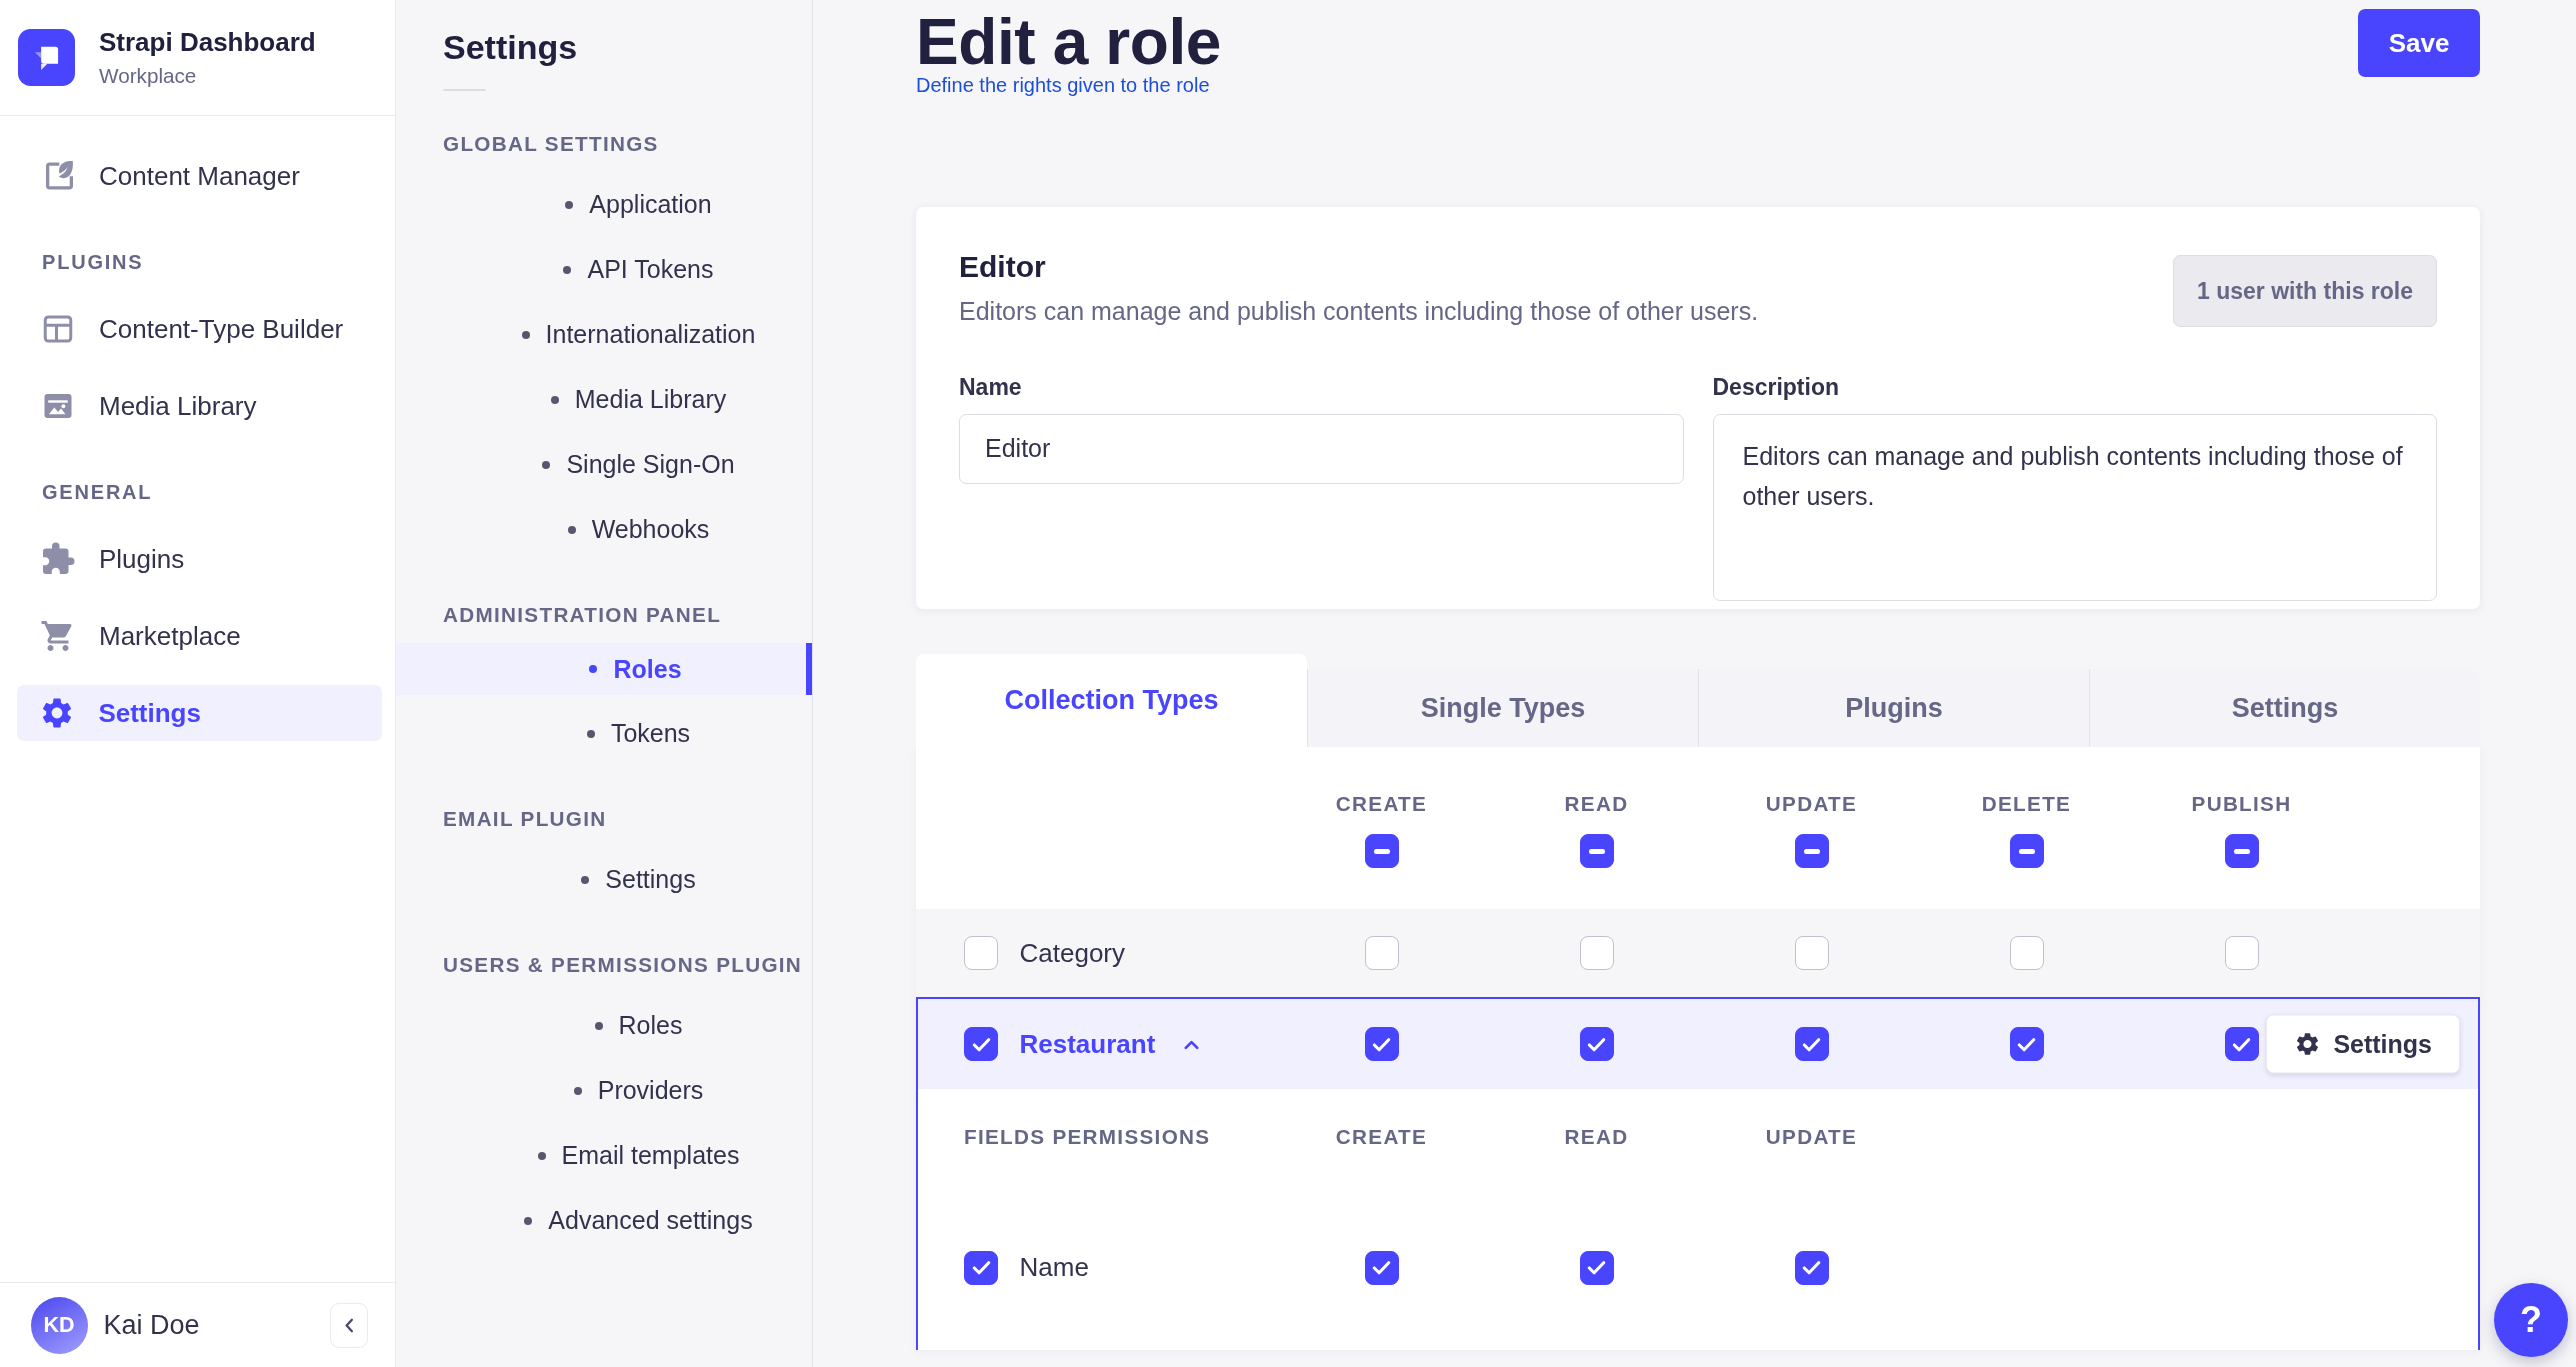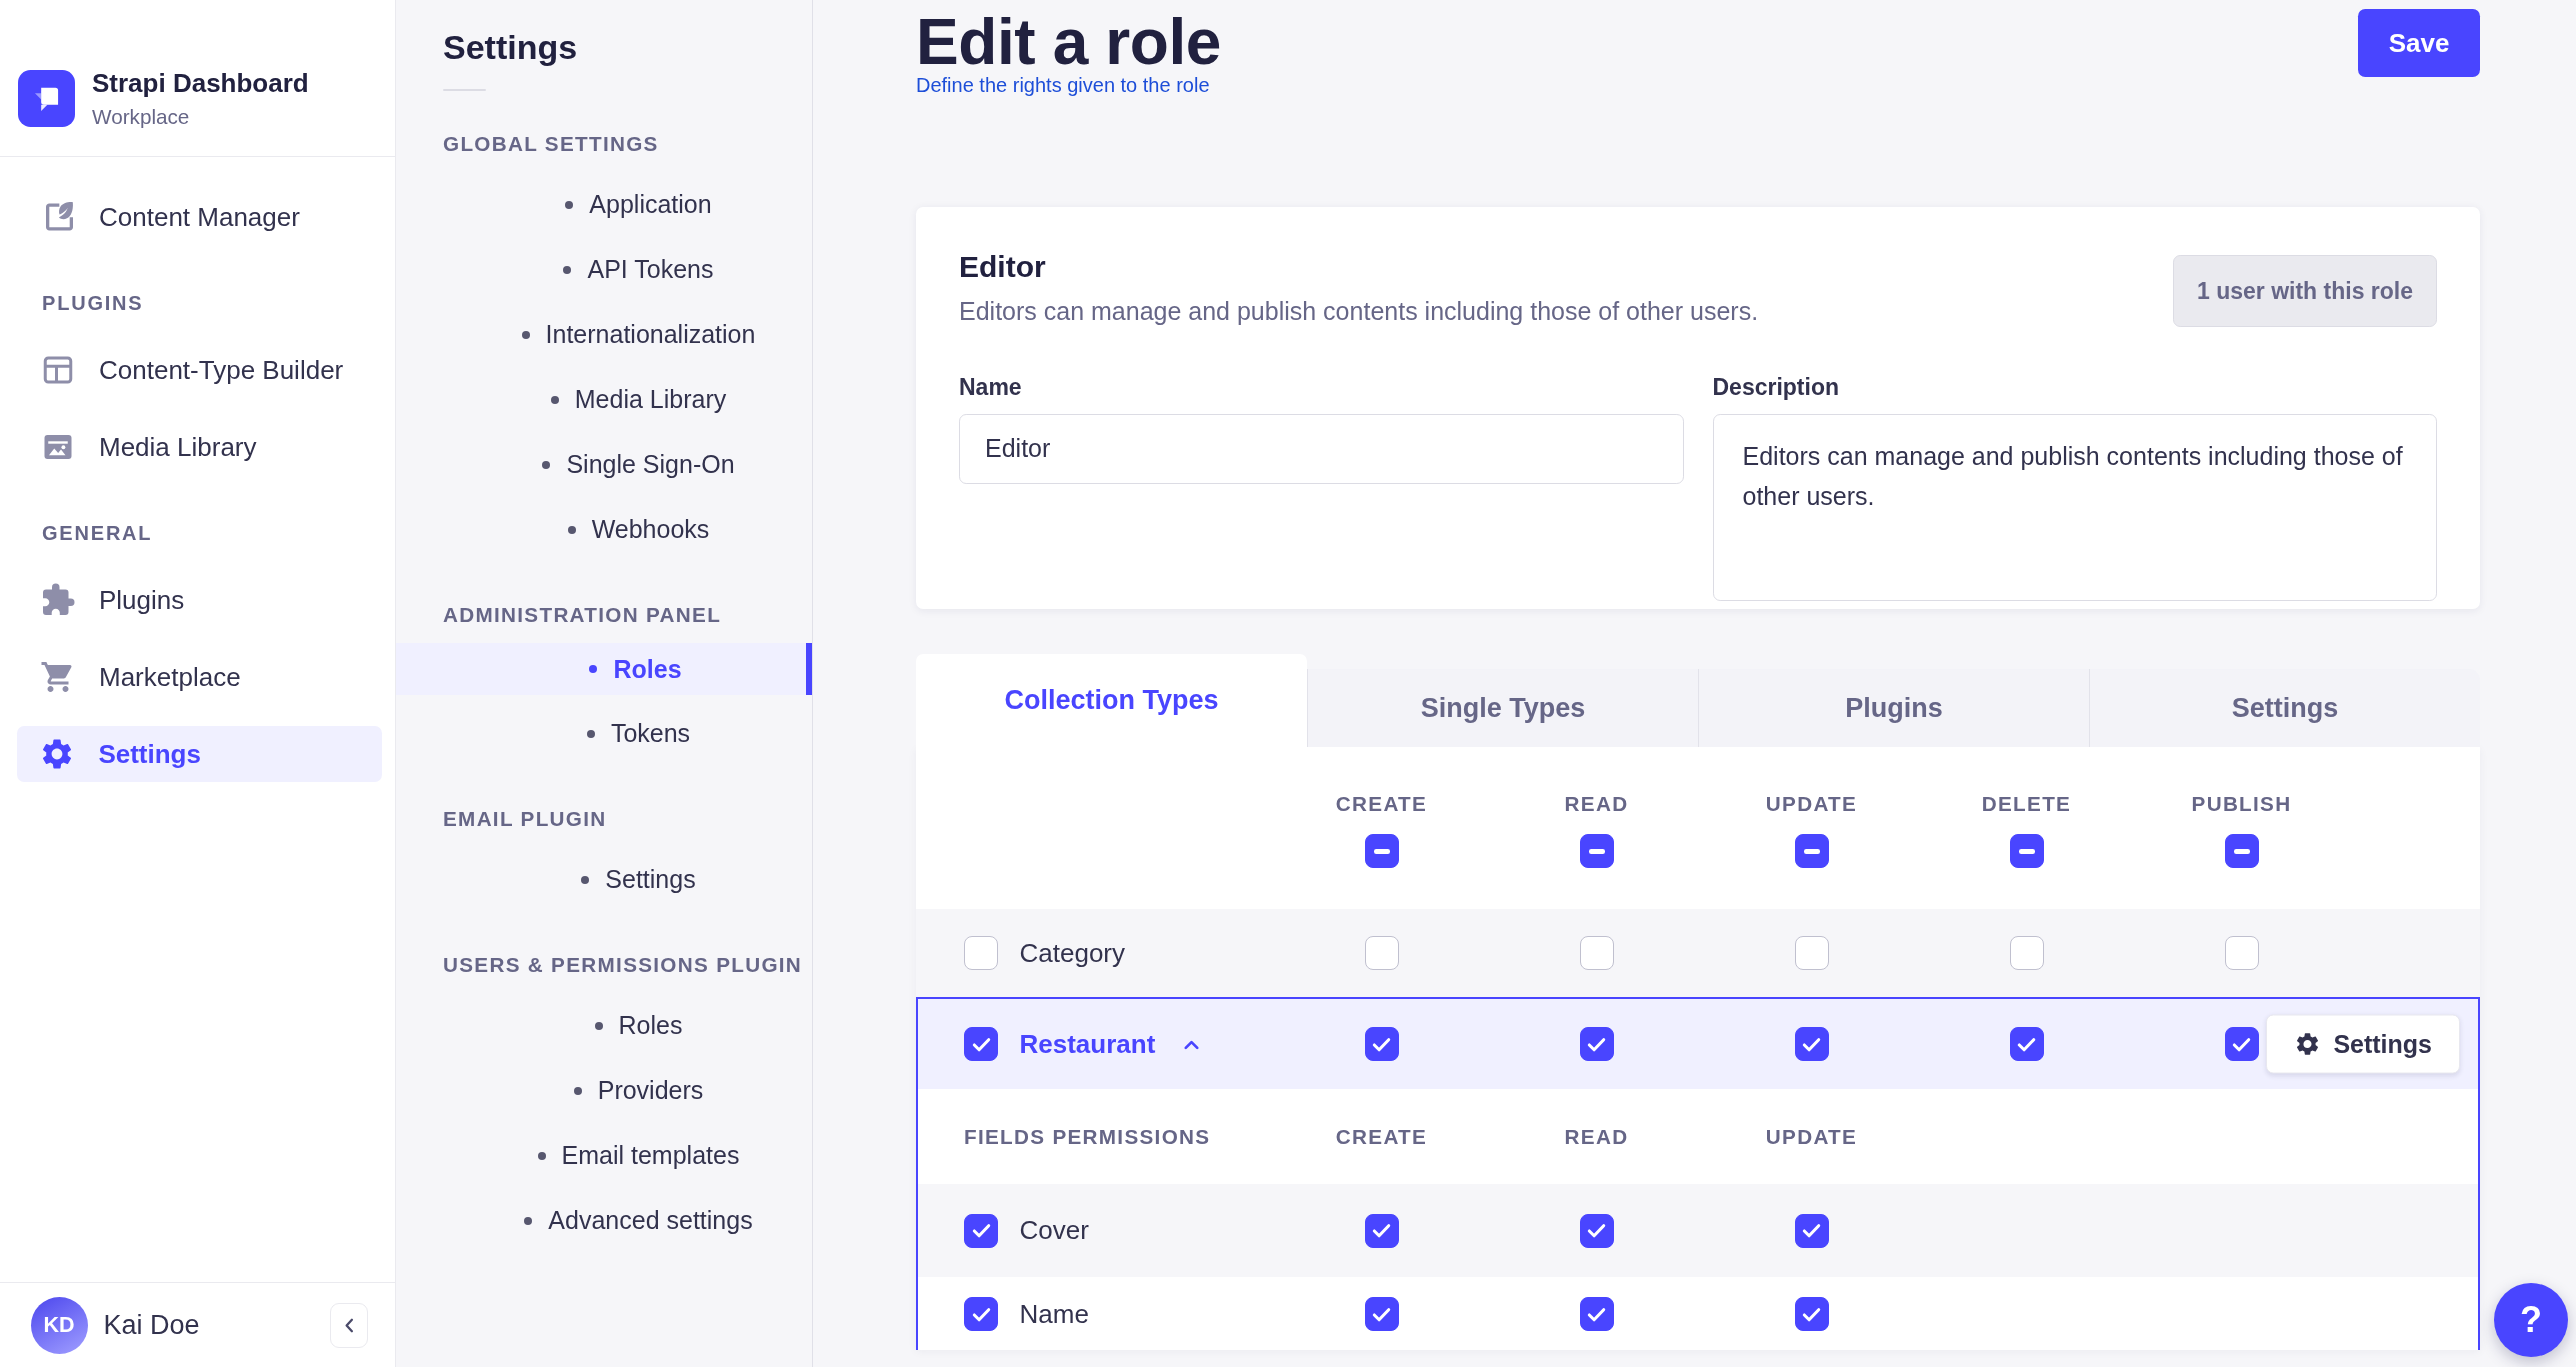--- a/index.html
+++ b/index.html
@@ -5,22 +5,22 @@
   * { box-sizing: border-box; margin: 0; padding: 0; }
   html,body { margin:0; background:#e9e9ee; }
   .app {
     position:relative; width:2576px; height:1367px; overflow:hidden;
     background:#f6f6f9; font-family:"Liberation Sans","DejaVu Sans",sans-serif;
     color:#32324d;
   }
   
   .sidebar { position:absolute; left:0; top:0; width:396px; height:100%;
     background:#fff; border-right:0.9px solid #eaeaef; display:flex; flex-direction:column; }
-  .brand { height:116px; display:flex; align-items:center; gap:17px; padding-left:18px;
-    border-bottom:0.9px solid #eaeaef; flex:none;margin-top:41px; }
+  .brand { height:116px; display:flex; align-items:center; gap:24px; padding-left:18px;
+    border-bottom:0.9px solid #eaeaef; flex:none; }
   .logo { width:57px; height:57px; flex:none; }
   .brand-title { font-size:26px; font-weight:700; color:#21213f; }
   .brand-sub { margin-top:5.4px; font-size:20.7px; color:#666687; }
   .nav { flex:1; padding-top:21.5px; overflow:hidden; }
   .nav-item { height:77px; display:flex; align-items:center; gap:23px; padding-left:40px;
     font-size:26px; color:#32324d; cursor:pointer; }
   .nav-ic { width:36px; height:36px; color:#8e8ea9; flex:none; display:flex; }
   .nav-ic svg { width:36px; height:36px; }
   .nav-section { margin:36px 0 17px; padding-left:42px; font-size:20px; font-weight:700;
     letter-spacing:1.8px; color:#666687; }
@@ -415,46 +415,20 @@
           </div>
 
           <div class="pgrid-f fields-head">
             <span class="col-label fname">FIELDS PERMISSIONS</span>
             <span class="col-label cell">CREATE</span>
             <span class="col-label cell">READ</span>
             <span class="col-label cell">UPDATE</span>
             <div></div>
           </div>
 
-          <div class="pgrid-f row-field gray">
-            <div class="row-name" style="padding-left:46px;">
-              <span class="cb on">
-                  <svg viewBox="0 0 24 24" fill="none" stroke="#fff" stroke-width="3.2" stroke-linecap="round" stroke-linejoin="round">
-                    <path d="M4.5 12.5l5 5L19.5 7"></path>
-                  </svg>
-                </span>
-              <span>Cover</span>
-            </div>
-            <span class="cb on cell">
-                <svg viewBox="0 0 24 24" fill="none" stroke="#fff" stroke-width="3.2" stroke-linecap="round" stroke-linejoin="round">
-                  <path d="M4.5 12.5l5 5L19.5 7"></path>
-                </svg>
-              </span>
-            <span class="cb on cell">
-                <svg viewBox="0 0 24 24" fill="none" stroke="#fff" stroke-width="3.2" stroke-linecap="round" stroke-linejoin="round">
-                  <path d="M4.5 12.5l5 5L19.5 7"></path>
-                </svg>
-              </span>
-            <span class="cb on cell">
-                <svg viewBox="0 0 24 24" fill="none" stroke="#fff" stroke-width="3.2" stroke-linecap="round" stroke-linejoin="round">
-                  <path d="M4.5 12.5l5 5L19.5 7"></path>
-                </svg>
-              </span>
-            <div></div>
-          </div>
 
           <div class="pgrid-f row-field last">
             <div class="row-name" style="padding-left:46px;">
               <span class="cb on">
                   <svg viewBox="0 0 24 24" fill="none" stroke="#fff" stroke-width="3.2" stroke-linecap="round" stroke-linejoin="round">
                     <path d="M4.5 12.5l5 5L19.5 7"></path>
                   </svg>
                 </span>
               <span>Name</span>
             </div>

